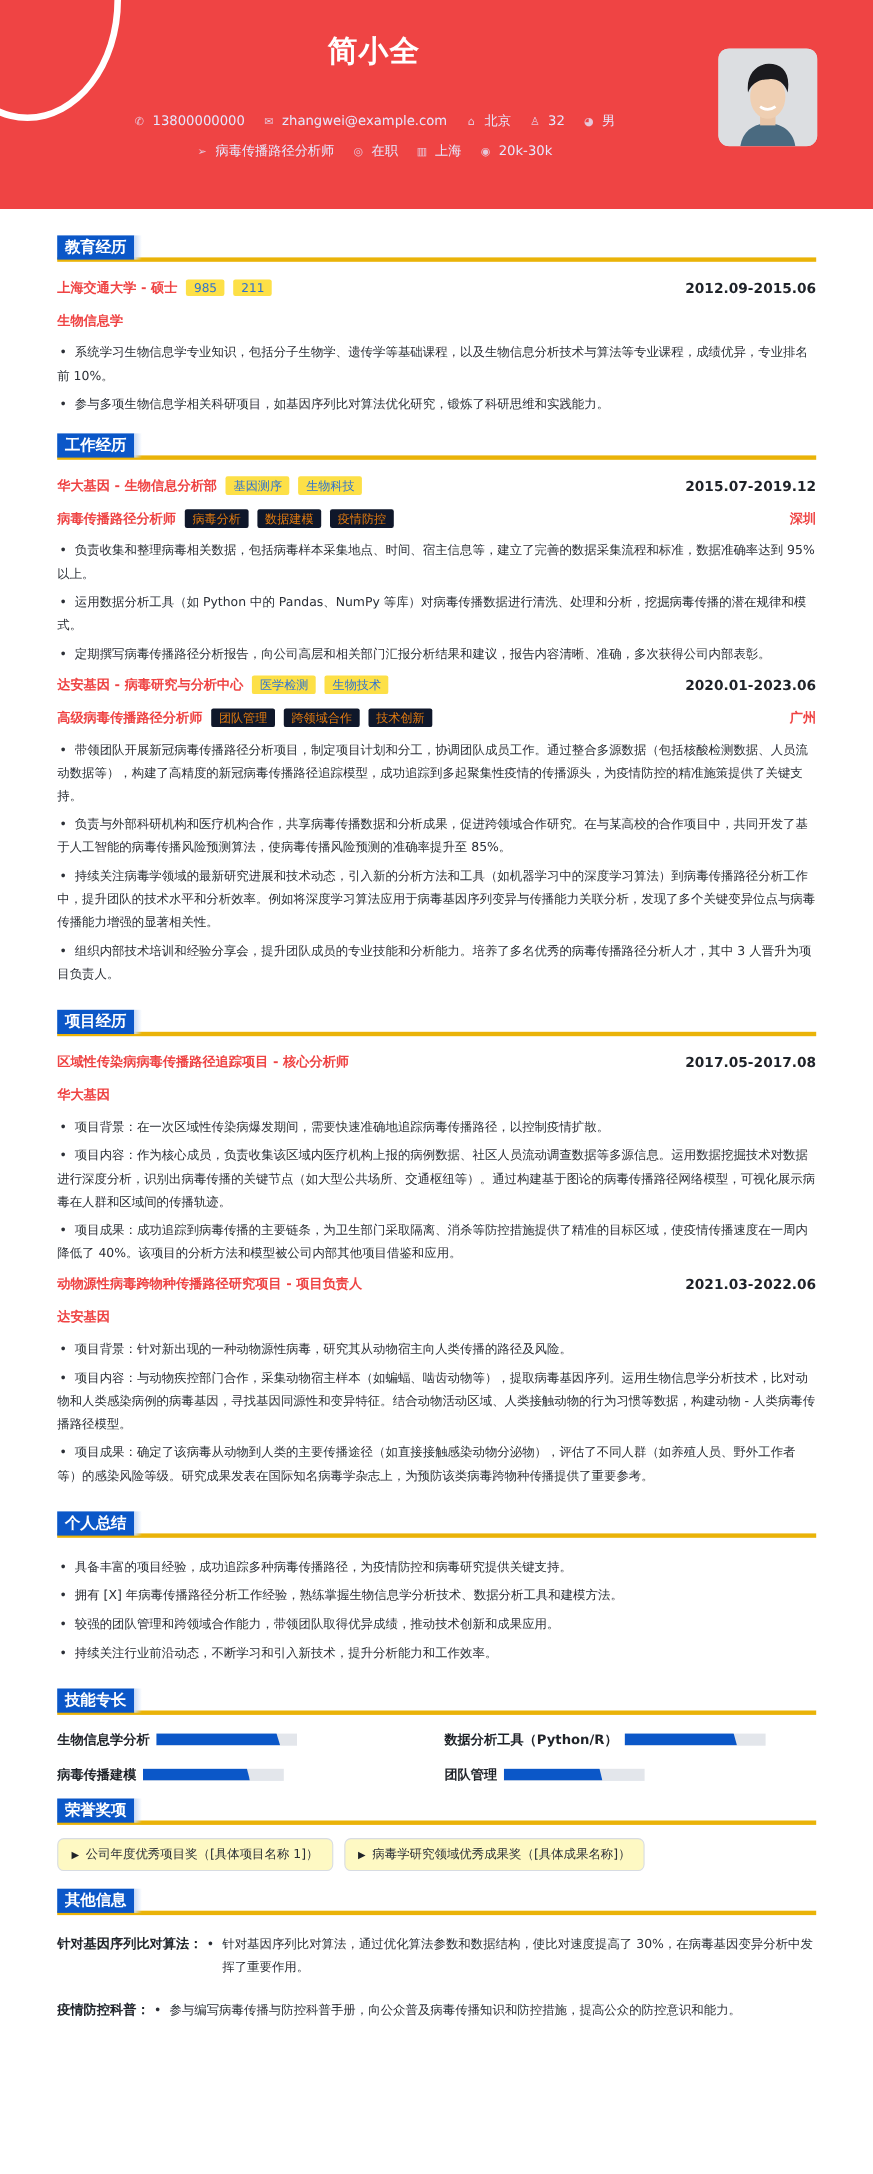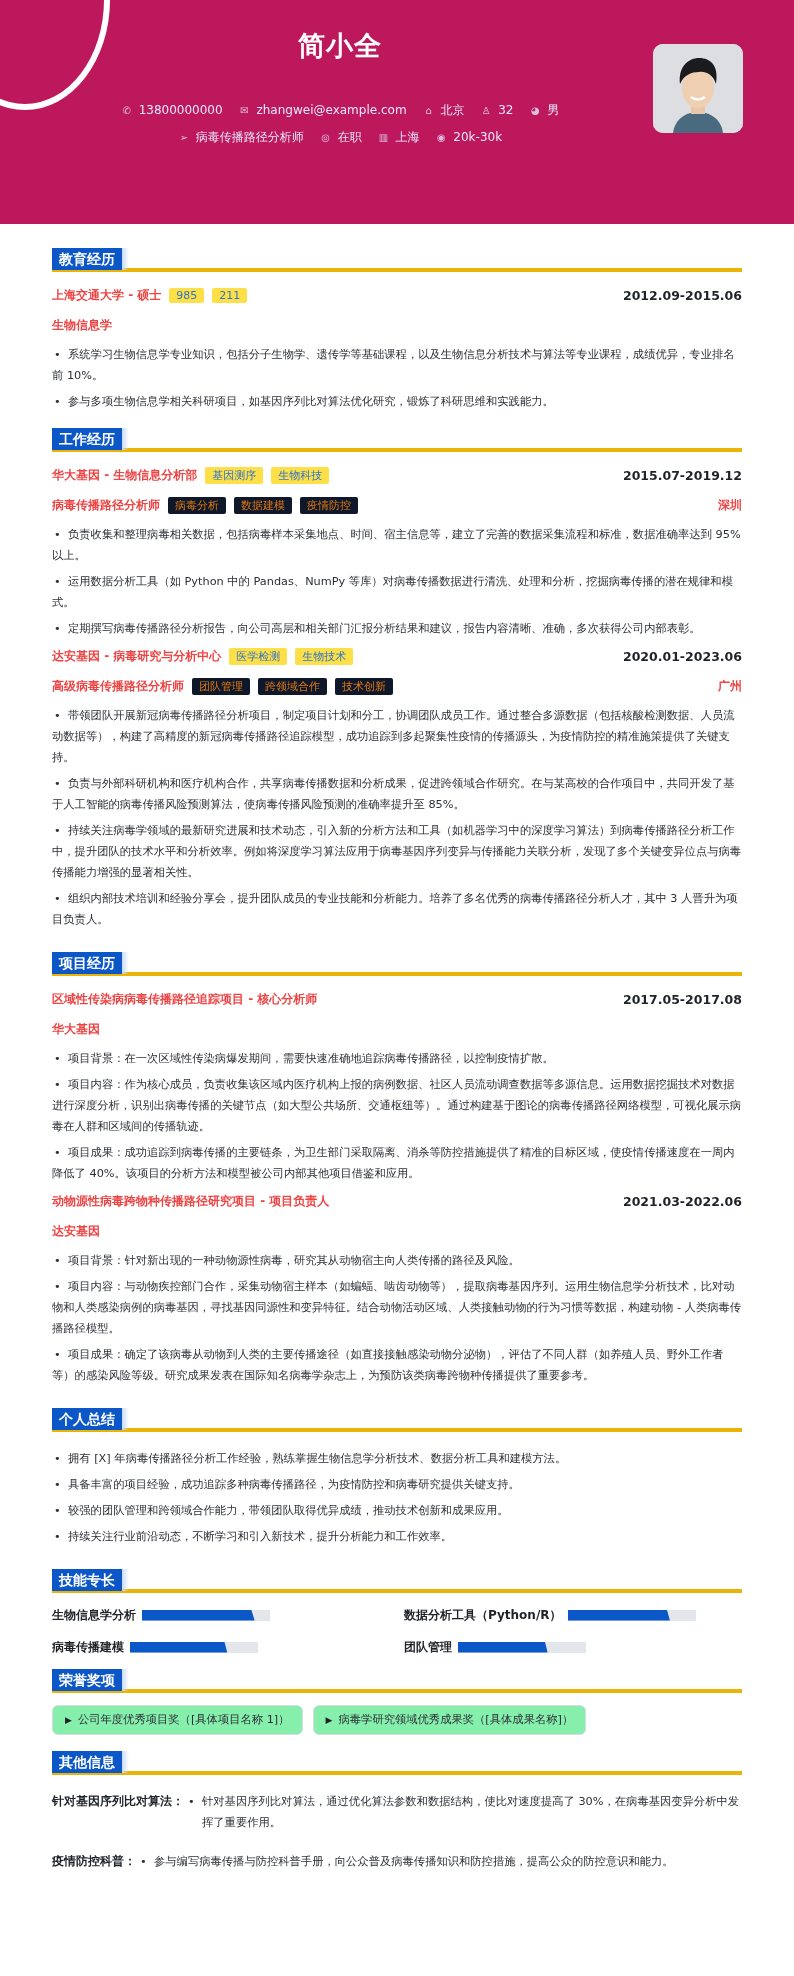--- a/index.html
+++ b/index.html
@@ -1,20 +1,20 @@
 <!DOCTYPE html>
 <html><head>
 <meta charset="utf-8">
 <style>
   * { box-sizing: border-box; margin: 0; padding: 0; }
   html, body { width: 794px; background: #ffffff; }
   body { font-family: "DejaVu Sans", "Liberation Sans", sans-serif; color: #1f2329; font-size: 12px; }
 
   
-  .header { position: relative; height: 224px; background: #be185d; overflow: hidden; color: #fff; }
+  .header { position: relative; height: 190px; background: #ef4444; overflow: hidden; color: #fff; }
   .header .ring { position: absolute; left: -60px; top: -110px; width: 170px; height: 220px; border: 6px solid #ffffff; border-radius: 50%; }
   .header .name { position: absolute; left: 0; width: 680px; top: 28px; text-align: center; font-size: 27px; font-weight: bold; letter-spacing: 1px; }
   .header .info-row { position: absolute; left: 0; width: 680px; text-align: center; font-size: 12px; color: #e6e8ff; white-space: nowrap; }
   .header .info-row.r1 { top: 102px; }
   .header .info-row.r2 { top: 129px; }
   .info-item { display: inline-block; margin: 0 6px; }
   .info-item .ico { display: inline-block; width: 12px; text-align: center; font-size: 10px; opacity: .8; margin-right: 6px; }
   .photo { position: absolute; left: 653px; top: 44px; width: 90px; height: 89px; border-radius: 10px; background: #dfe1e4; overflow: hidden; }
 
   
@@ -42,21 +42,21 @@
 
   
   .skills { display: grid; grid-template-columns: 352px 300px; row-gap: 12px; margin-bottom: 8px; }
   .skill { display: flex; align-items: center; height: 20px; }
   .skill .lbl { font-size: 12px; font-weight: bold; margin-right: 6px; white-space: nowrap; }
   .skill .bar { position: relative; height: 11px; background: #e3e6eb; }
   .skill .fill { position: absolute; left: 0; top: 0; height: 11px; background: #0b57c8; clip-path: polygon(0 0, 97% 0, 100% 100%, 0 100%); }
 
   
   .awards { display: flex; gap: 10px; margin-bottom: 10px; }
-  .award { border: 1px solid #d8dce2; border-radius: 6px; padding: 0 12px; height: 30px; line-height: 28px; font-size: 11.3px; color: #2b2f36; background: #86efac; }
+  .award { border: 1px solid #d8dce2; border-radius: 6px; padding: 0 12px; height: 30px; line-height: 28px; font-size: 11.3px; color: #2b2f36; background: #fef9c3; }
   .award .tri { font-size: 9px; margin-right: 6px; color: #1f2329; }
 
   
   .other { display: flex; margin-bottom: 14px; }
   .other .k { font-weight: bold; font-size: 12px; white-space: nowrap; line-height: 21px; }
   .other .v { position: relative; padding-left: 18px; font-size: 11.3px; line-height: 21px; color: #2b2f36; }
   .other .v::before { content: "•"; position: absolute; left: 4px; top: 0; }
 </style>
 </head>
 <body>
@@ -205,22 +205,22 @@
         <li>项目成果：确定了该病毒从动物到人类的主要传播途径（如直接接触感染动物分泌物），评估了不同人群（如养殖人员、野外工作者等）的感染风险等级。研究成果发表在国际知名病毒学杂志上，为预防该类病毒跨物种传播提供了重要参考。</li>
       </ul>
     </div>
   </div>
 
   <div class="section" style="margin-top:20px">
     <div class="sec-head">
         <span class="sec-title">个人总结</span>
       </div>
     <ul class="bullets" style="margin-top:16px">
+      <li>具备丰富的项目经验，成功追踪多种病毒传播路径，为疫情防控和病毒研究提供关键支持。</li>
       <li>拥有 [X] 年病毒传播路径分析工作经验，熟练掌握生物信息学分析技术、数据分析工具和建模方法。</li>
-      <li>具备丰富的项目经验，成功追踪多种病毒传播路径，为疫情防控和病毒研究提供关键支持。</li>
       <li>较强的团队管理和跨领域合作能力，带领团队取得优异成绩，推动技术创新和成果应用。</li>
       <li>持续关注行业前沿动态，不断学习和引入新技术，提升分析能力和工作效率。</li>
     </ul>
   </div>
 
   <div class="section" style="margin-top:20px">
     <div class="sec-head">
         <span class="sec-title">技能专长</span>
       </div>
     <div class="skills">

